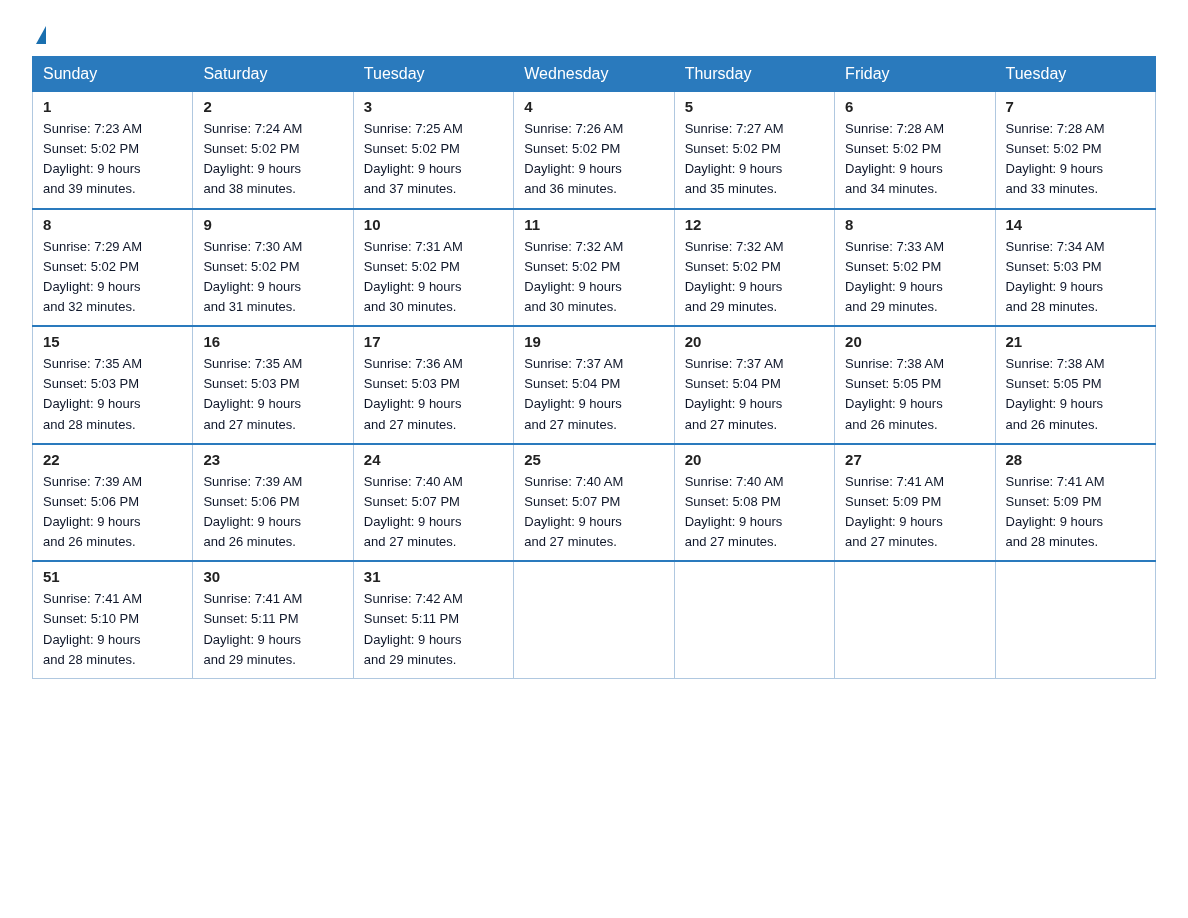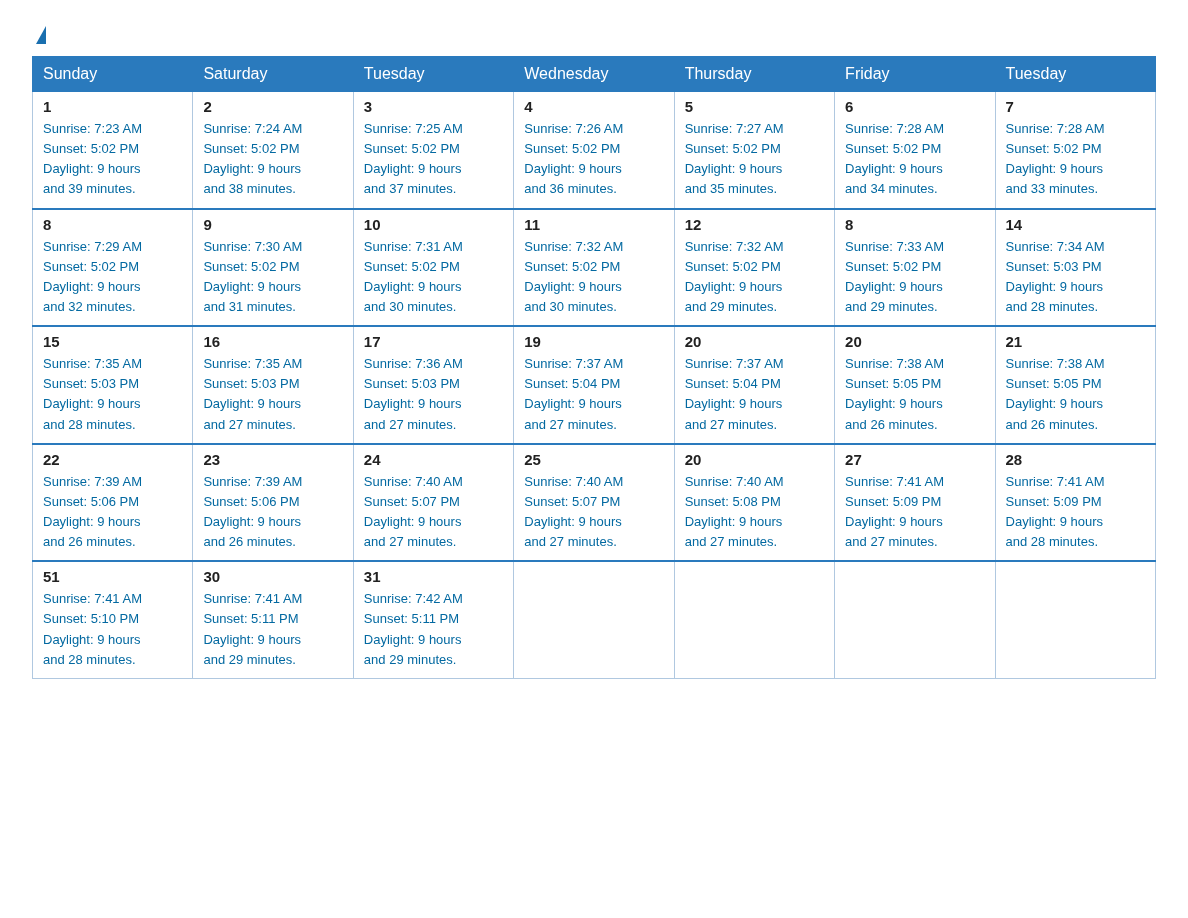--- a/index.html
+++ b/index.html
@@ -88,21 +88,21 @@
     }
     .day-number {
       font-size: 15px;
       font-weight: bold;
       margin-bottom: 4px;
       display: block;
     }
     .day-info {
       font-size: 13px;
       line-height: 1.55;
-      color: #0369a1;
+      color: #0f172a;
     }
     .empty-cell {
       background: #fff;
     }
     .row-divider td {
       border-top: 2px solid #2a7abd;
     }
   </style>
 </head>
 <body>

